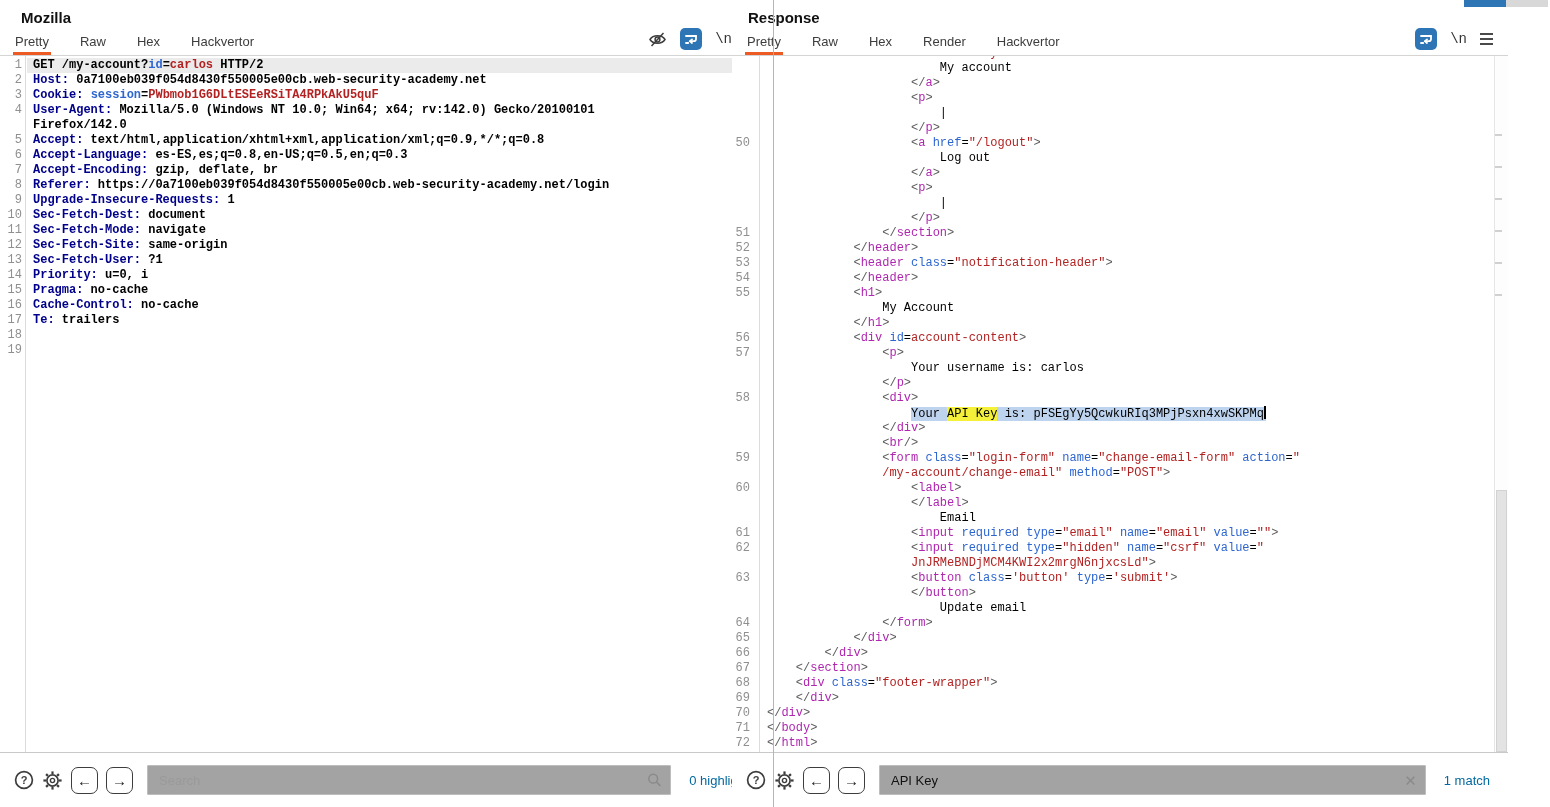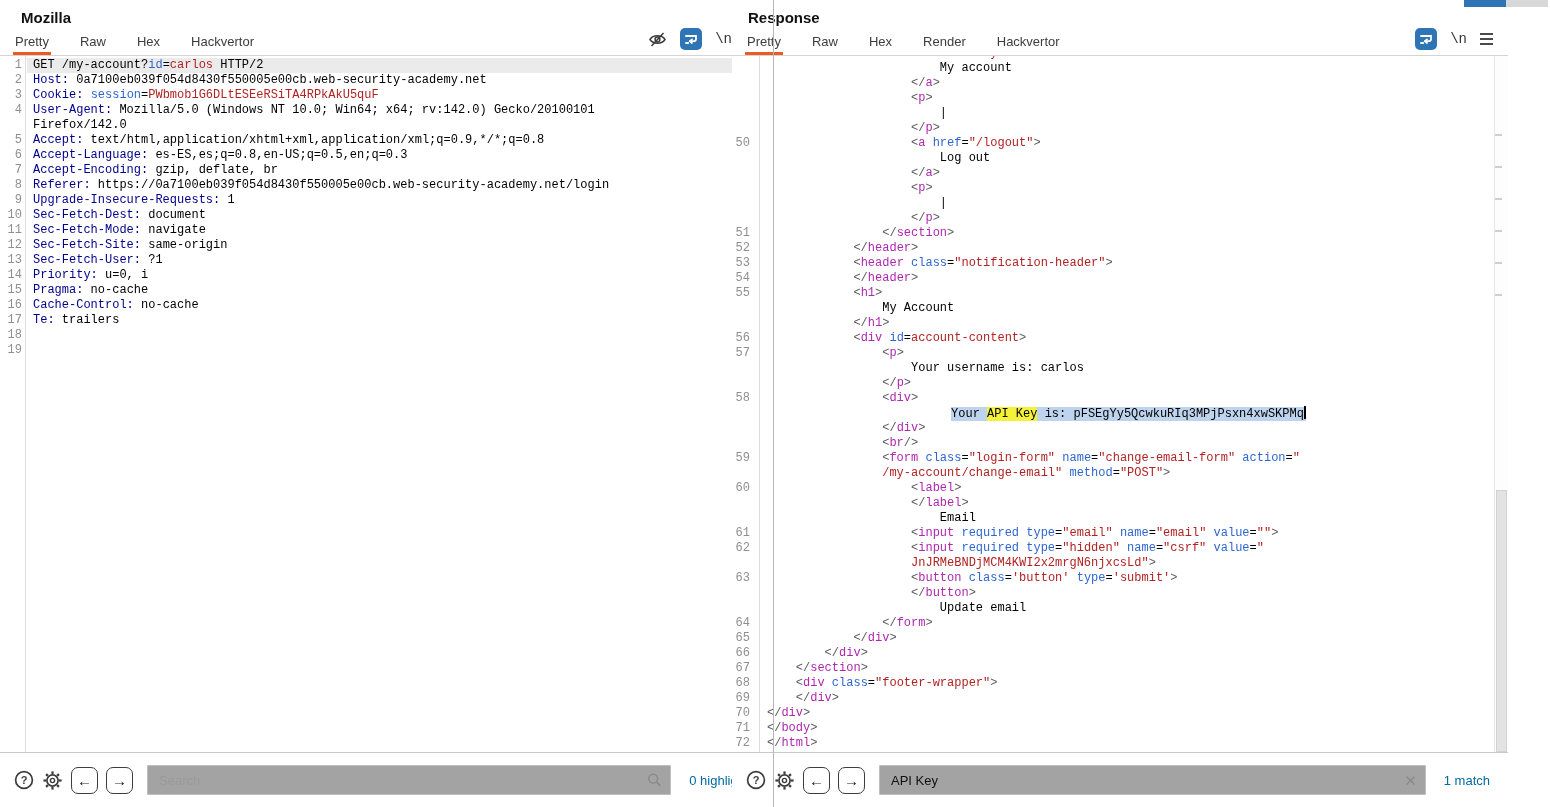--- a/index.html
+++ b/index.html
@@ -38,24 +38,24 @@
   #panel-response .gut-rail { width:28px; }
   .rows { position:relative; }
   #req-rows { padding-top:2px; }
   #resp-rows { margin-top:-10px; }
   .row { display:flex; height:15px; white-space:pre; }
   .gut { flex:0 0 auto; text-align:right; color:#8f8f8f; }
   #panel-request  .gut { width:27px; padding-right:5px; }
   #panel-response .gut { width:29px; padding-right:11px; }
   .code { flex:1 1 auto; padding-left:6px; }
   .code.hl-line { background:#ebebeb; }
-  #panel-request .code { margin-right:11px; }
+  #panel-request .code { margin-right:11px;font-weight:bold; }
   .c-k { color:#000; } .c-h { color:#00008b; } .c-p { color:#2e66d0; }
   .c-v { color:#b22222; } .c-t { color:#af26af; } .c-b { color:#5c5c5c; }
-  .selrun { background:#bed3ed;margin-left:40px; }
+  .selrun { background:#bed3ed; }
   .c-m { background:#f5f13a; }
   .caret { display:inline-block; width:2px; height:13px; background:#000; vertical-align:-2px; }
   #req-edge { position:absolute; top:0; bottom:0; left:762px; width:1px; background:#efefef; }
 
   
   #resp-scroll { position:absolute; top:0; bottom:0; right:0; width:14px; border-left:1px solid #e6e6e6; background:#fdfdfd; }
   #resp-thumb { position:absolute; left:1px; right:1px; top:434px; height:262px; background:#e3e3e3; border:1px solid #d2d2d2; }
   .scroll-mark { position:absolute; left:0; width:7px; height:2px; background:#d0d0d0; }
 
   

